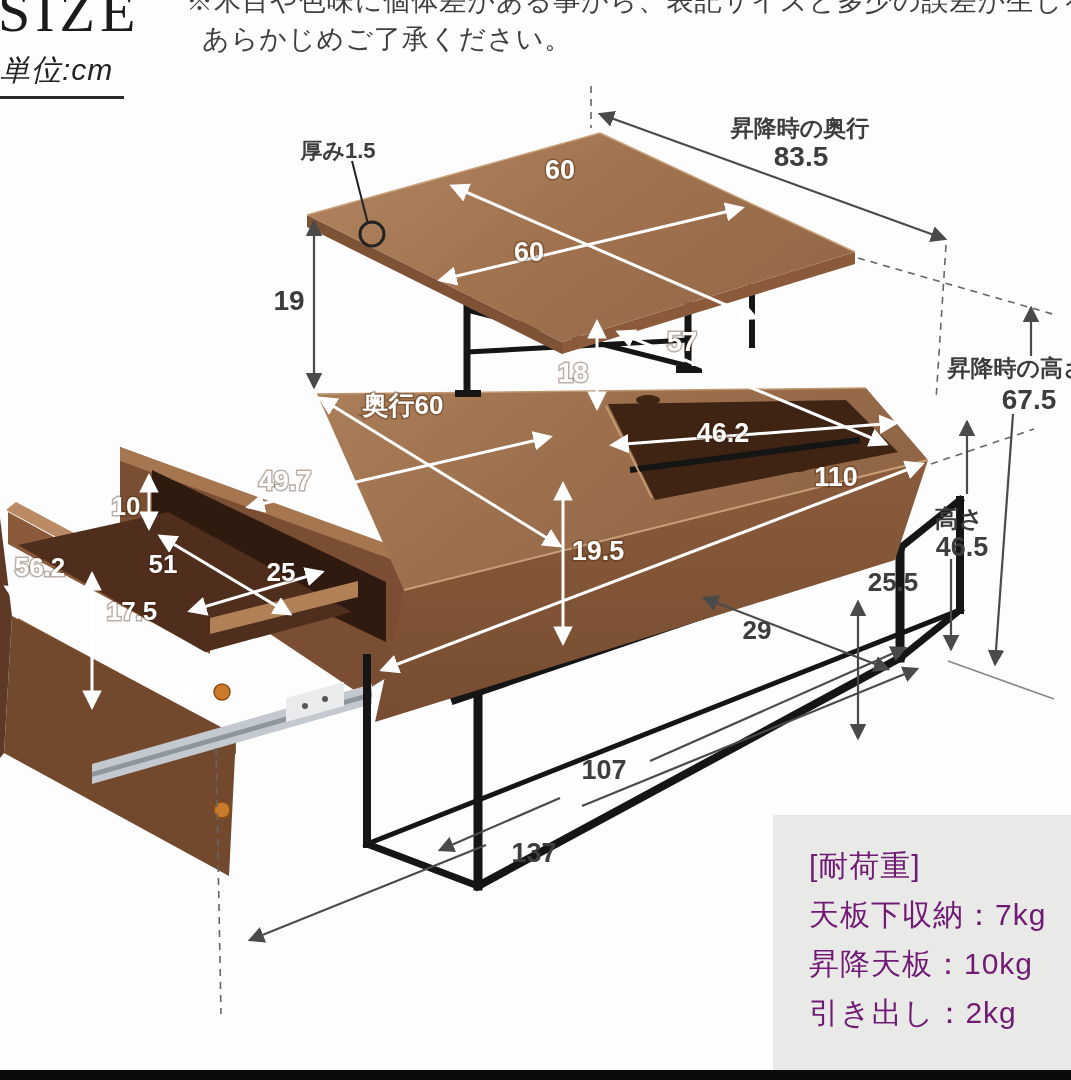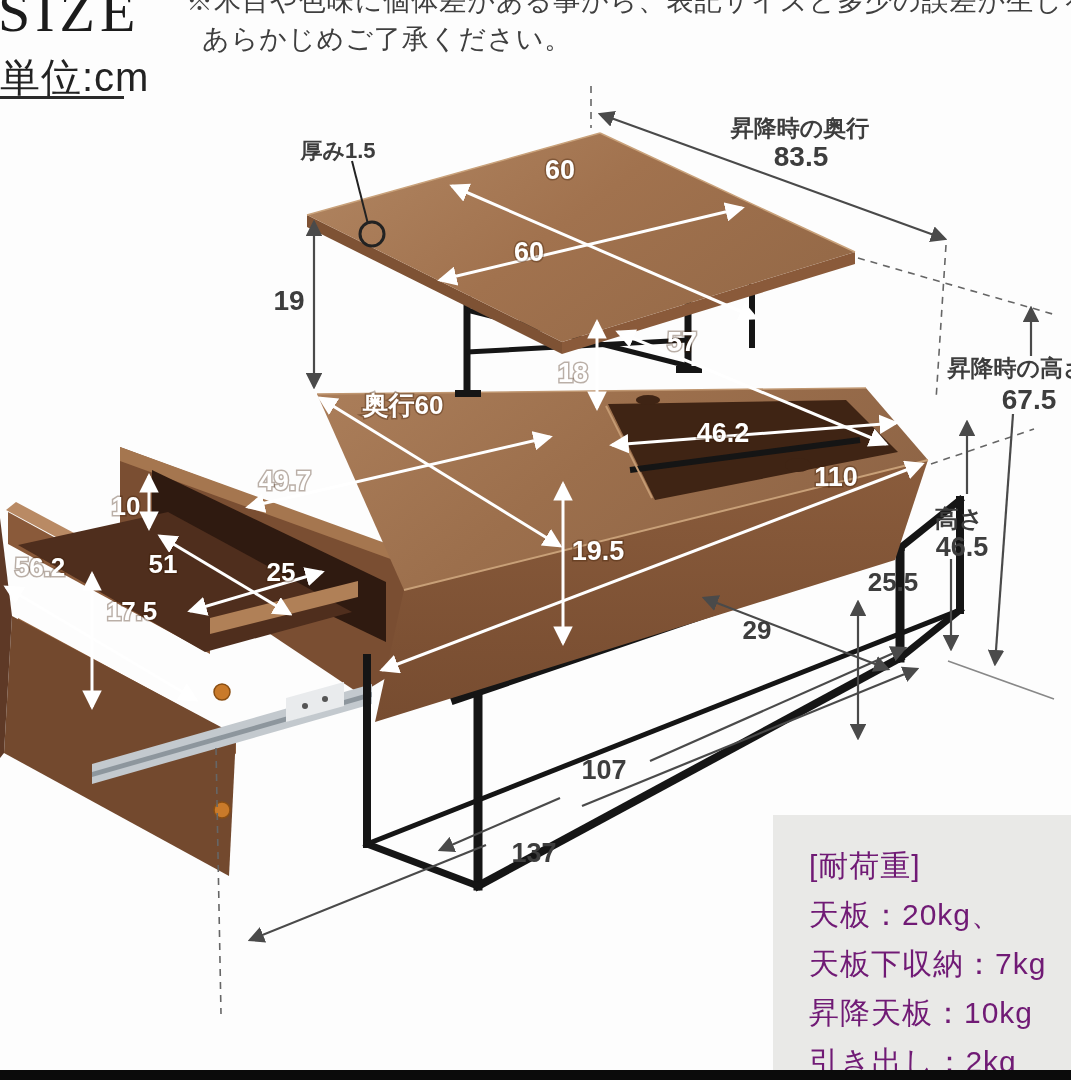--- a/index.html
+++ b/index.html
@@ -1,20 +1,20 @@
 <!DOCTYPE html>
 <html><head>
 <meta charset="utf-8">
 <style>
   html,body{margin:0;padding:0;background:#ffffff;}
   #stage{position:relative;width:1071px;height:1080px;overflow:hidden;background:#fdfdfd;
          font-family:"Liberation Sans",sans-serif;}
   .size-title{position:absolute;left:-2px;top:-22px;font-family:"Liberation Serif",serif;
               font-size:58px;letter-spacing:5px;color:#1b1b1b;font-weight:500;}
-  .unit-label{position:absolute;left:0;top:50px;font-size:40px;color:#222;letter-spacing:1px;}
+  .unit-label{position:absolute;left:0;top:50px;font-size:30px;color:#222;letter-spacing:1px;font-style:italic;}
   .unit-underline{position:absolute;left:0;top:96px;width:124px;height:3px;background:#2a2a2a;}
   .notice{position:absolute;left:186px;top:-18px;color:#3f3f3f;font-size:27px;line-height:38px;
           letter-spacing:1px;white-space:nowrap;}
   .notice .l2{margin-left:16px;}
   .load-box{position:absolute;left:773px;top:815px;width:298px;height:255px;background:#e9e9e7;
             box-sizing:border-box;padding:26px 0 0 36px;color:#701a75;font-size:30px;line-height:49px;
             letter-spacing:1px;white-space:nowrap;}
   .bottom-bar{position:absolute;left:0;top:1070px;width:1071px;height:10px;background:#0b0b0b;}
   svg text{font-family:"Liberation Sans",sans-serif;}
   .dimw{fill:#ffffff;stroke:rgba(60,30,5,0.35);stroke-width:3px;paint-order:stroke;font-weight:bold;}
@@ -169,20 +169,19 @@
         <text x="962" y="556" text-anchor="middle" font-size="27" class="dimd">46.5</text>
         <text x="893" y="591" text-anchor="middle" font-size="26" class="dimd">25.5</text>
         <text x="757" y="639" text-anchor="middle" font-size="26" class="dimd">29</text>
         <text x="604" y="779" text-anchor="middle" font-size="27" class="dimd">107</text>
         <text x="534" y="862" text-anchor="middle" font-size="27" class="dimd">137</text>
       </g>
   </svg>
 
   <div class="load-box">
     <div>[耐荷重]</div>
-    <div>天板：20kg、</div>
     <div>天板下収納：7kg</div>
     <div>昇降天板：10kg</div>
     <div>引き出し：2kg</div>
   </div>
 
   <div class="bottom-bar"></div>
 </div>
 
 </body></html>

